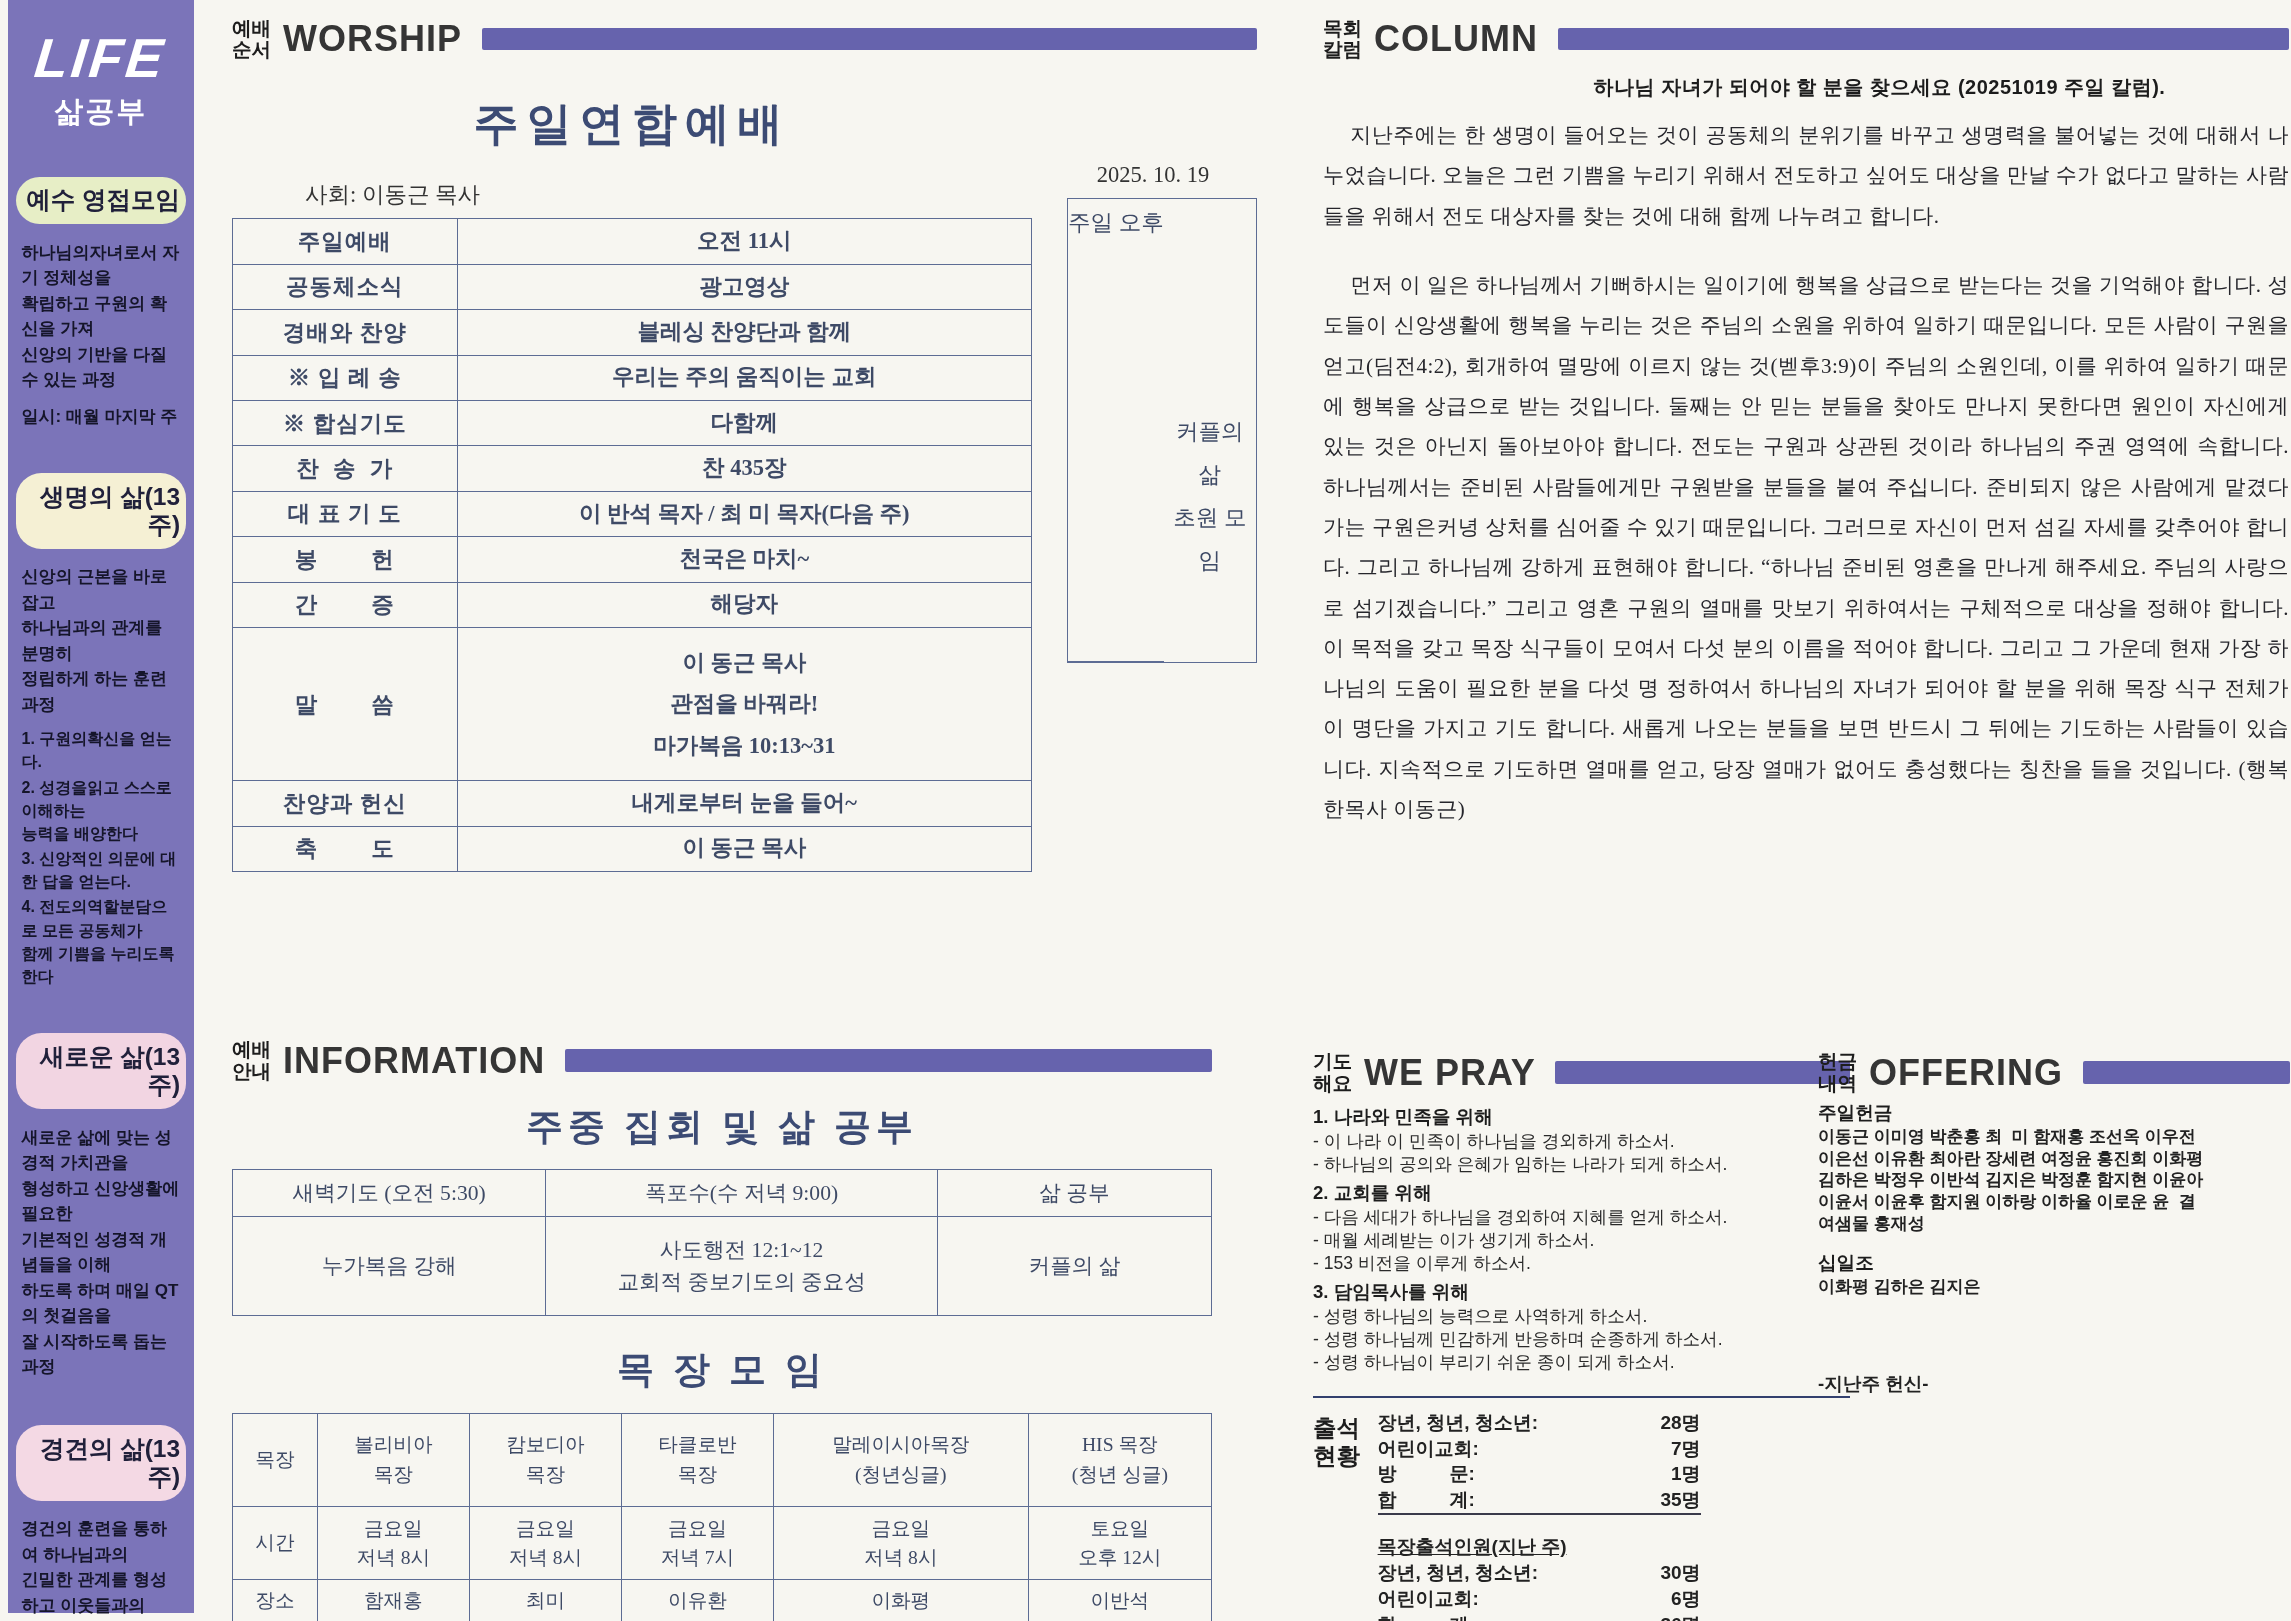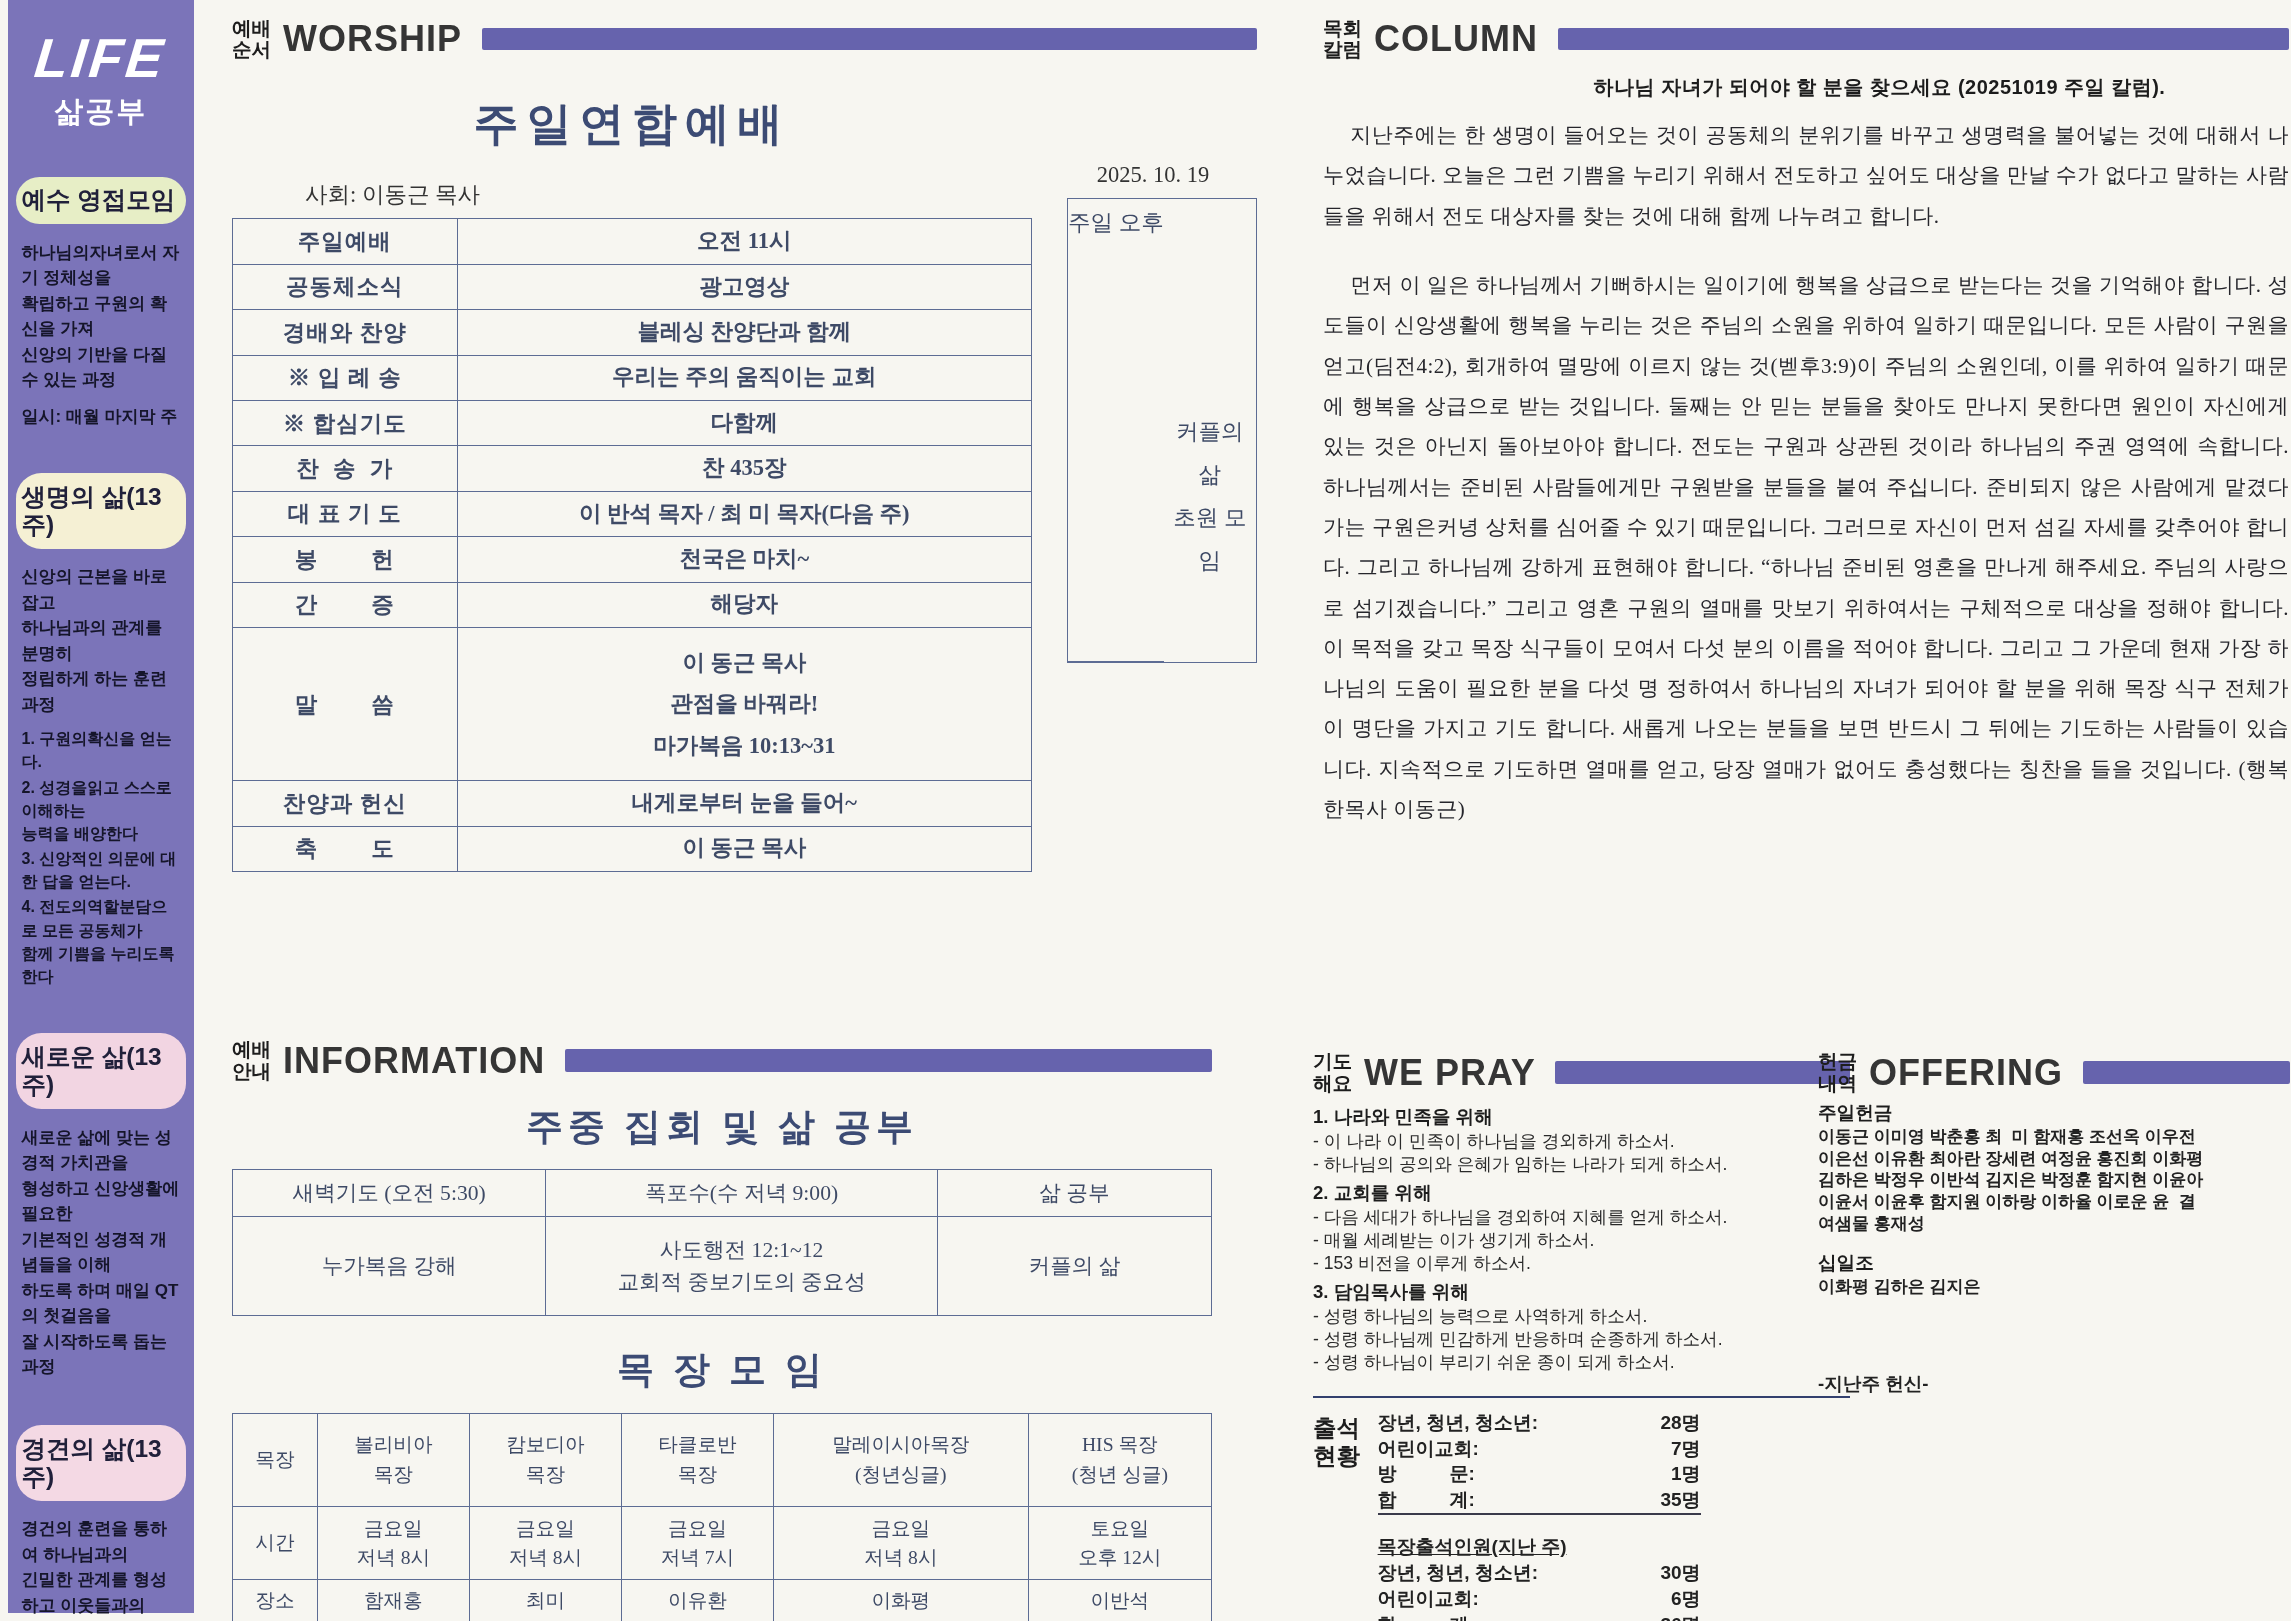--- a/index.html
+++ b/index.html
@@ -13,21 +13,21 @@
 
   
   .sidebar{
     position:absolute;left:7.8px;top:0;width:186px;height:1613px;
     background:#7b74b9;padding:0 13.7px;box-sizing:border-box;
   }
   .logo{margin-top:25.5px;text-align:center;color:#fff;}
   .logo-main{font-size:55px;font-weight:bold;font-style:italic;letter-spacing:2.9px;transform:skewX(-6deg);}
   .logo-sub{font-size:29px;font-weight:bold;margin-top:2px;letter-spacing:2px;}
   .badge{
-    border-radius:25.5px;padding:9.8px 5.9px;text-align:left;
+    border-radius:25.5px;padding:9.8px 5.9px;text-align:right;
     font-weight:bold;font-size:24.5px;color:#20203a;line-height:1.15;
     margin:0 -5.9px;
   }
   .sb-sec{margin-top:45px;}
   .sb-body{
     margin-top:15.7px;font-size:17px;font-weight:bold;color:#15152a;
     line-height:1.5;
   }
   .sb-note{margin-top:11.8px;font-size:17px;font-weight:bold;color:#15152a;}
   .sb-list{margin-top:9.8px;font-size:16px;font-weight:bold;color:#15152a;line-height:1.45;}

